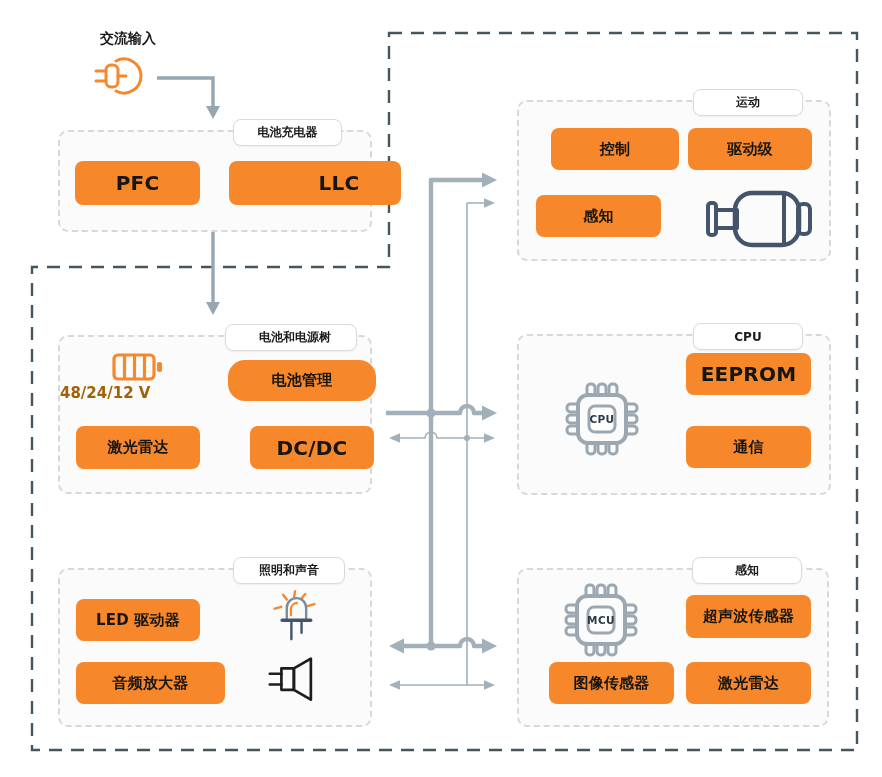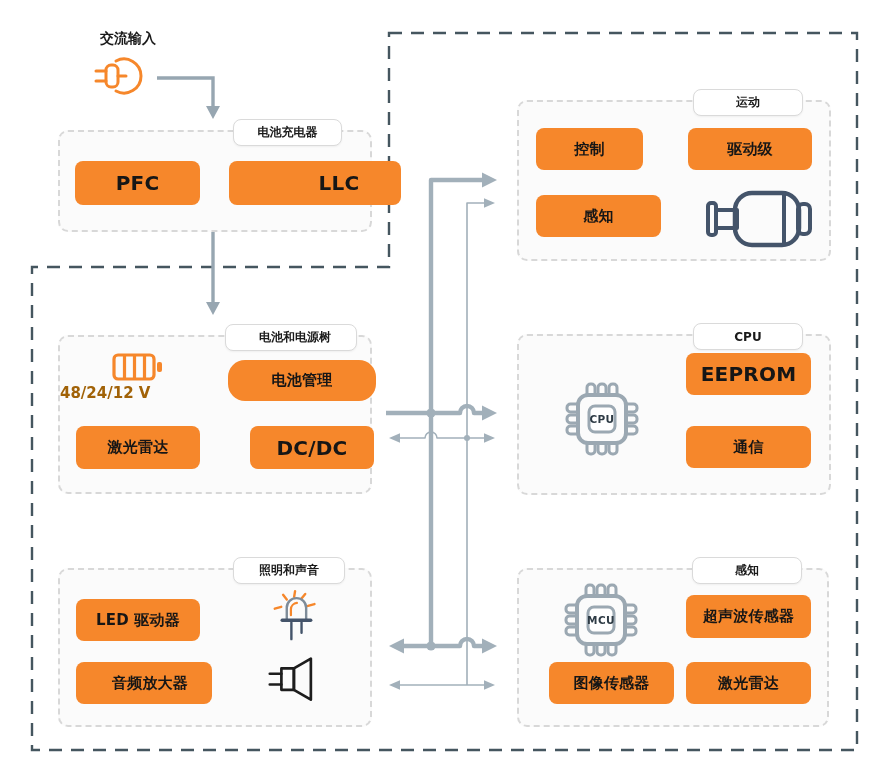--- a/index.html
+++ b/index.html
@@ -97,38 +97,38 @@
     </svg>
     <div class="voltage">48/24/12 V</div>
     <div class="blk" style="left:168px;top:23px;width:148px;height:41px;border-radius:17px;">电池管理</div>
     <div class="blk" style="left:16px;top:89px;width:124px;height:43px;">激光雷达</div>
     <div class="blk latin" style="left:168px;top:89px;width:124px;height:43px;margin-left:22px;">DC/DC</div>
   </div>
 
   <div class="group" style="left:58px;top:568px;width:310px;height:155px;">
     <div class="tab" style="right:25px;width:110px;">照明和声音</div>
     <div class="blk" style="left:16px;top:29px;width:124px;height:42px;">LED 驱动器</div>
-    <div class="blk" style="left:16px;top:92px;width:124px;height:42px;padding-left:12px;">音频放大器</div>
+    <div class="blk" style="left:16px;top:92px;width:149px;height:42px;">音频放大器</div>
     <svg class="icon" style="left:212px;top:18px;" width="48" height="58" viewBox="0 0 52 62">
       <path class="accent-stroke" stroke-width="2.6" d="M3,22 L10,20 M12,7 L16,12 M25,3 L24,9 M36,6 L32,11 M46,17 L39,19"></path>
       <path class="led-dome" stroke-width="2.6" d="M16,34 V21 A10.5,10.5 0 0 1 37,21 V34"></path>
       <path class="accent-stroke" stroke-width="2.4" d="M20.5,29 V22.5 A7,7 0 0 1 27,15.8"></path>
       <path class="slate-stroke" stroke-width="3.6" d="M11,34.5 H42"></path>
       <path class="slate-stroke" stroke-width="2.6" d="M21,37 V55 M32,37 V48"></path>
     </svg>
     <svg class="icon" style="left:208px;top:86px;" width="50" height="48" viewBox="0 0 56 52">
       <path class="spk-stroke" stroke-width="3" d="M2,19 H15 M2,31 H15"></path>
       <rect class="spk-stroke" stroke-width="3" x="15" y="13" width="14" height="24"></rect>
       <path class="spk-stroke" stroke-width="3" d="M29,13 L48,2 V48 L29,37 Z"></path>
     </svg>
   </div>
 
   <div class="group" style="left:517px;top:100px;width:310px;height:157px;">
     <div class="tab" style="right:26px;width:108px;">运动</div>
-    <div class="blk" style="left:17px;top:26px;width:107px;height:42px;">控制</div>
+    <div class="blk" style="left:32px;top:26px;width:128px;height:42px;">控制</div>
     <div class="blk" style="left:169px;top:26px;width:124px;height:42px;">驱动级</div>
     <div class="blk" style="left:17px;top:93px;width:125px;height:42px;">感知</div>
     <svg class="icon" style="left:186px;top:88px;" width="112" height="58" viewBox="0 0 112 58">
       <rect class="slate-stroke" stroke-width="4" x="3" y="13" width="8" height="32" rx="3"></rect>
       <rect class="slate-stroke" stroke-width="4" x="11" y="20" width="21" height="18"></rect>
       <rect class="slate-stroke" stroke-width="4" x="93" y="14" width="12" height="30" rx="5"></rect>
       <rect class="slate-stroke" stroke-width="4.5" x="30" y="3" width="64" height="52" rx="17" fill="#fbfbfb"></rect>
       <path class="slate-stroke" stroke-width="4" d="M79,4 V54"></path>
     </svg>
   </div>

